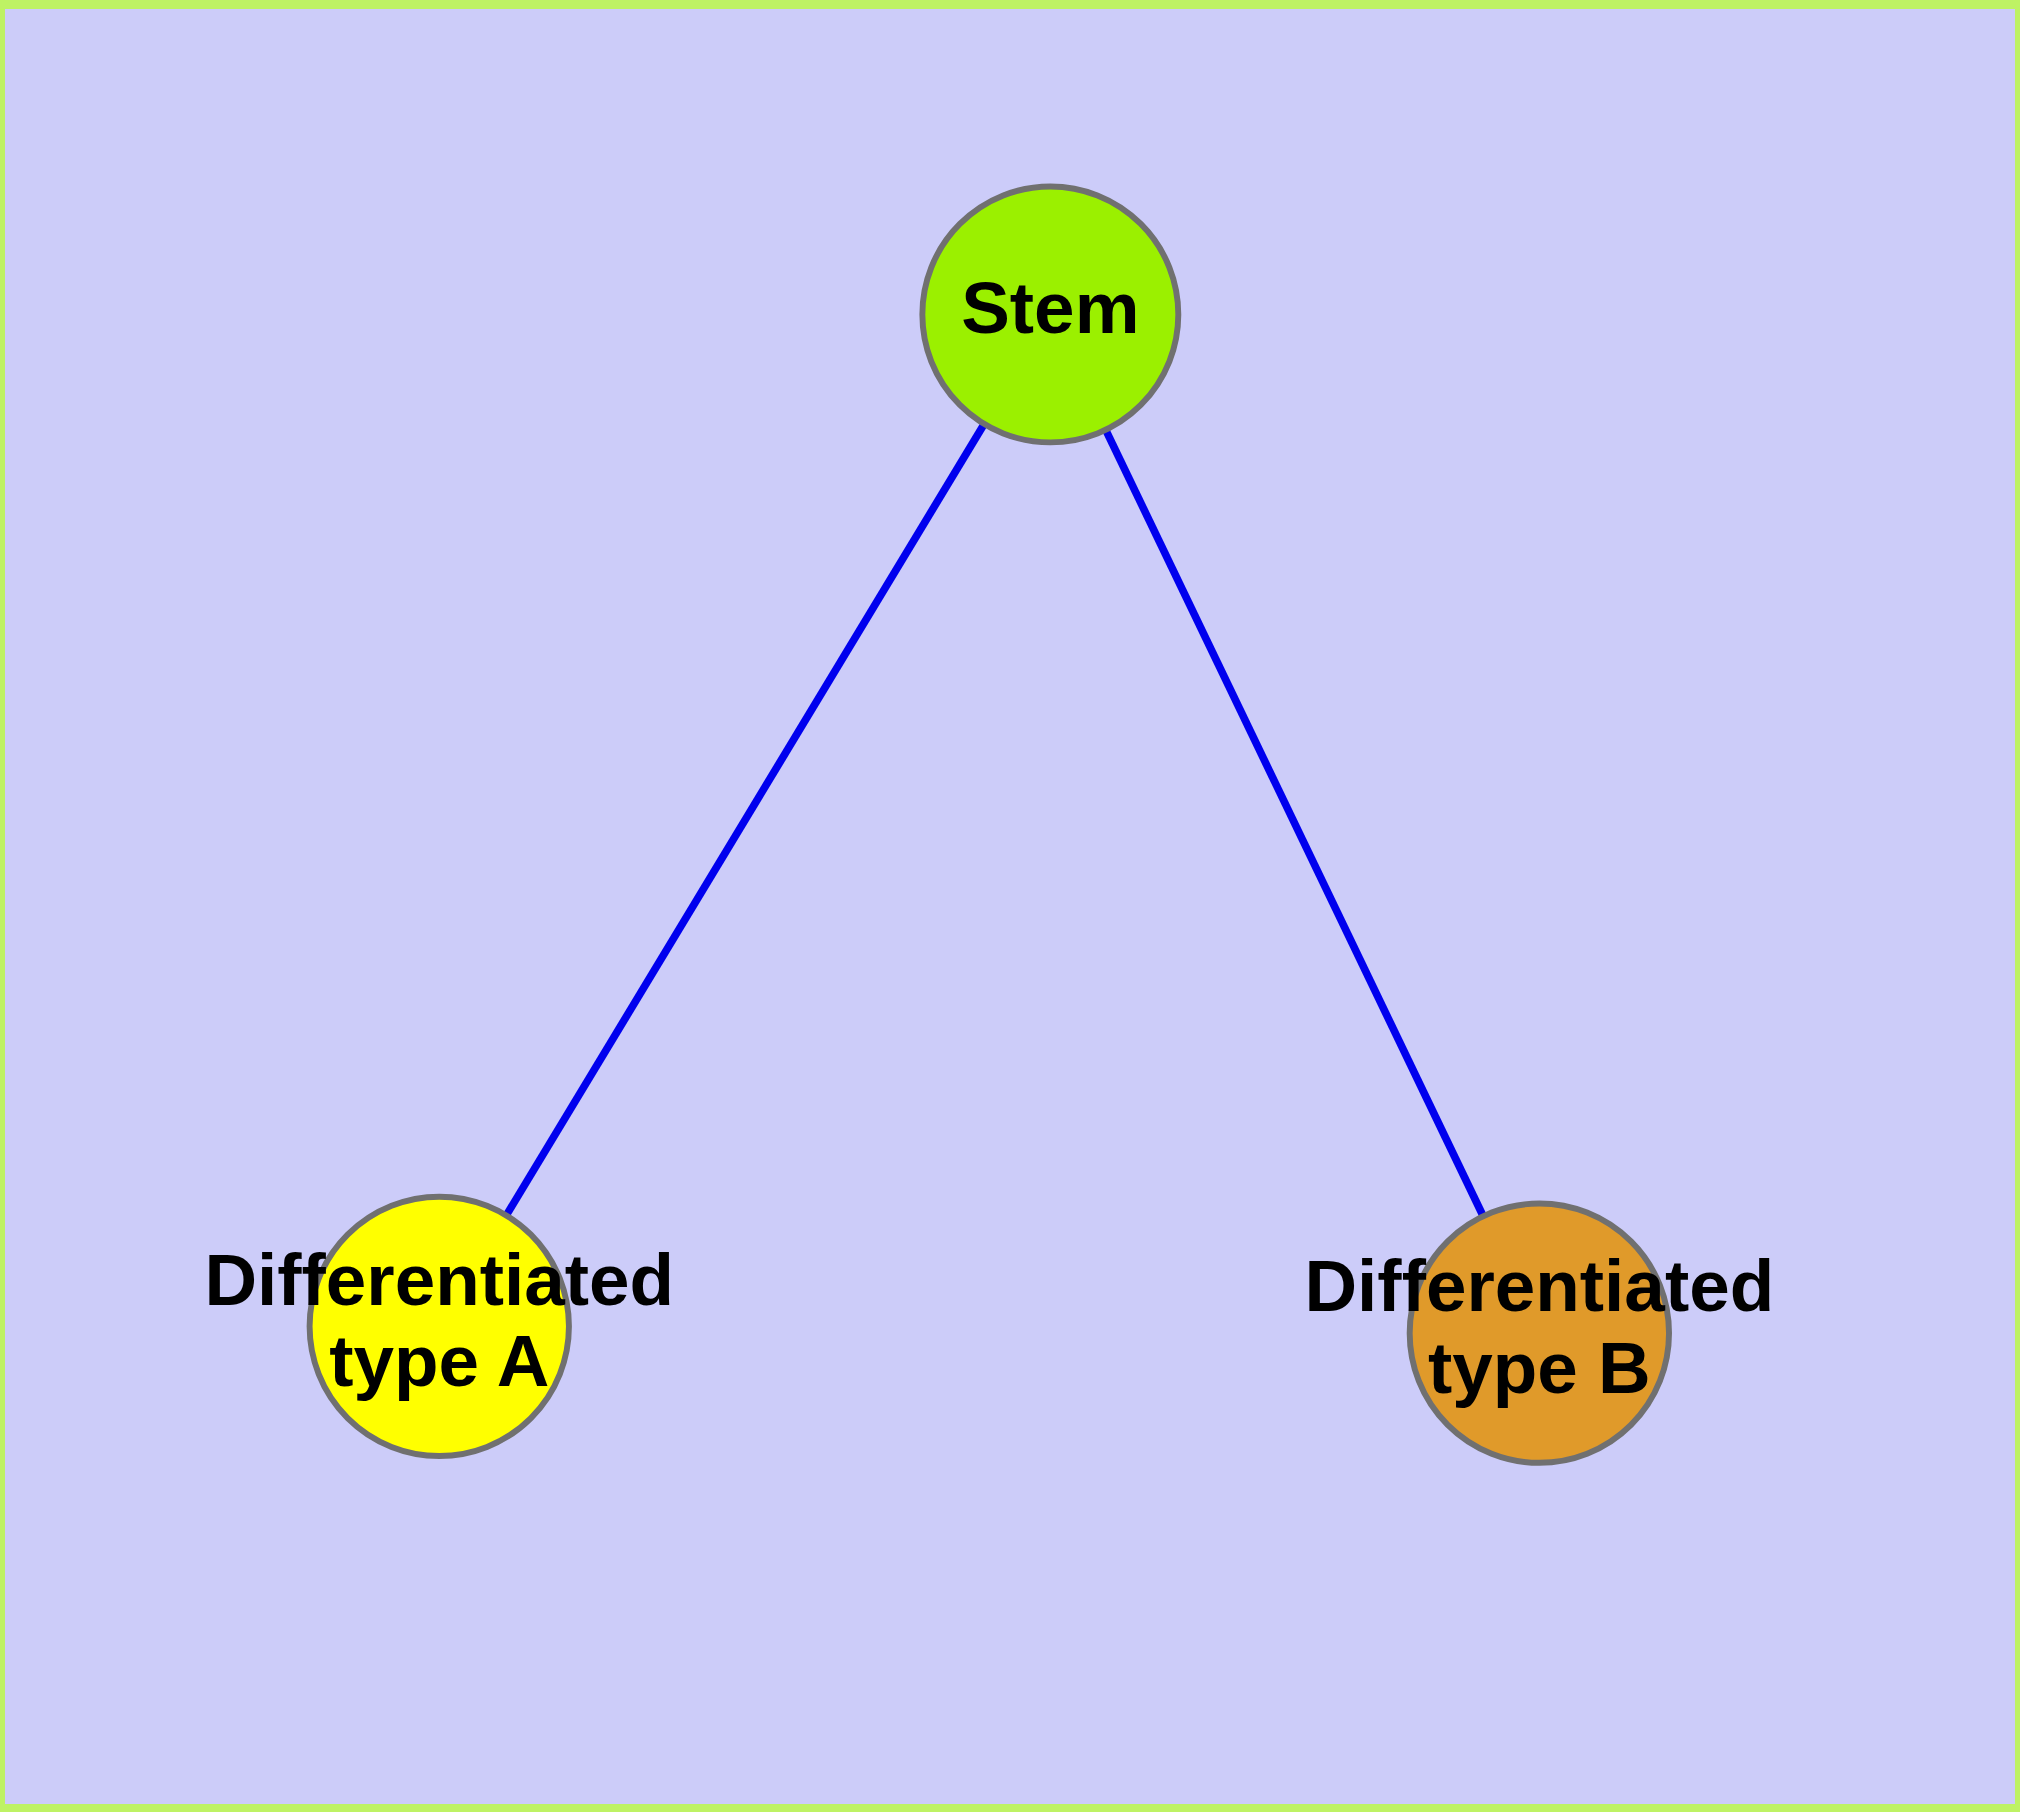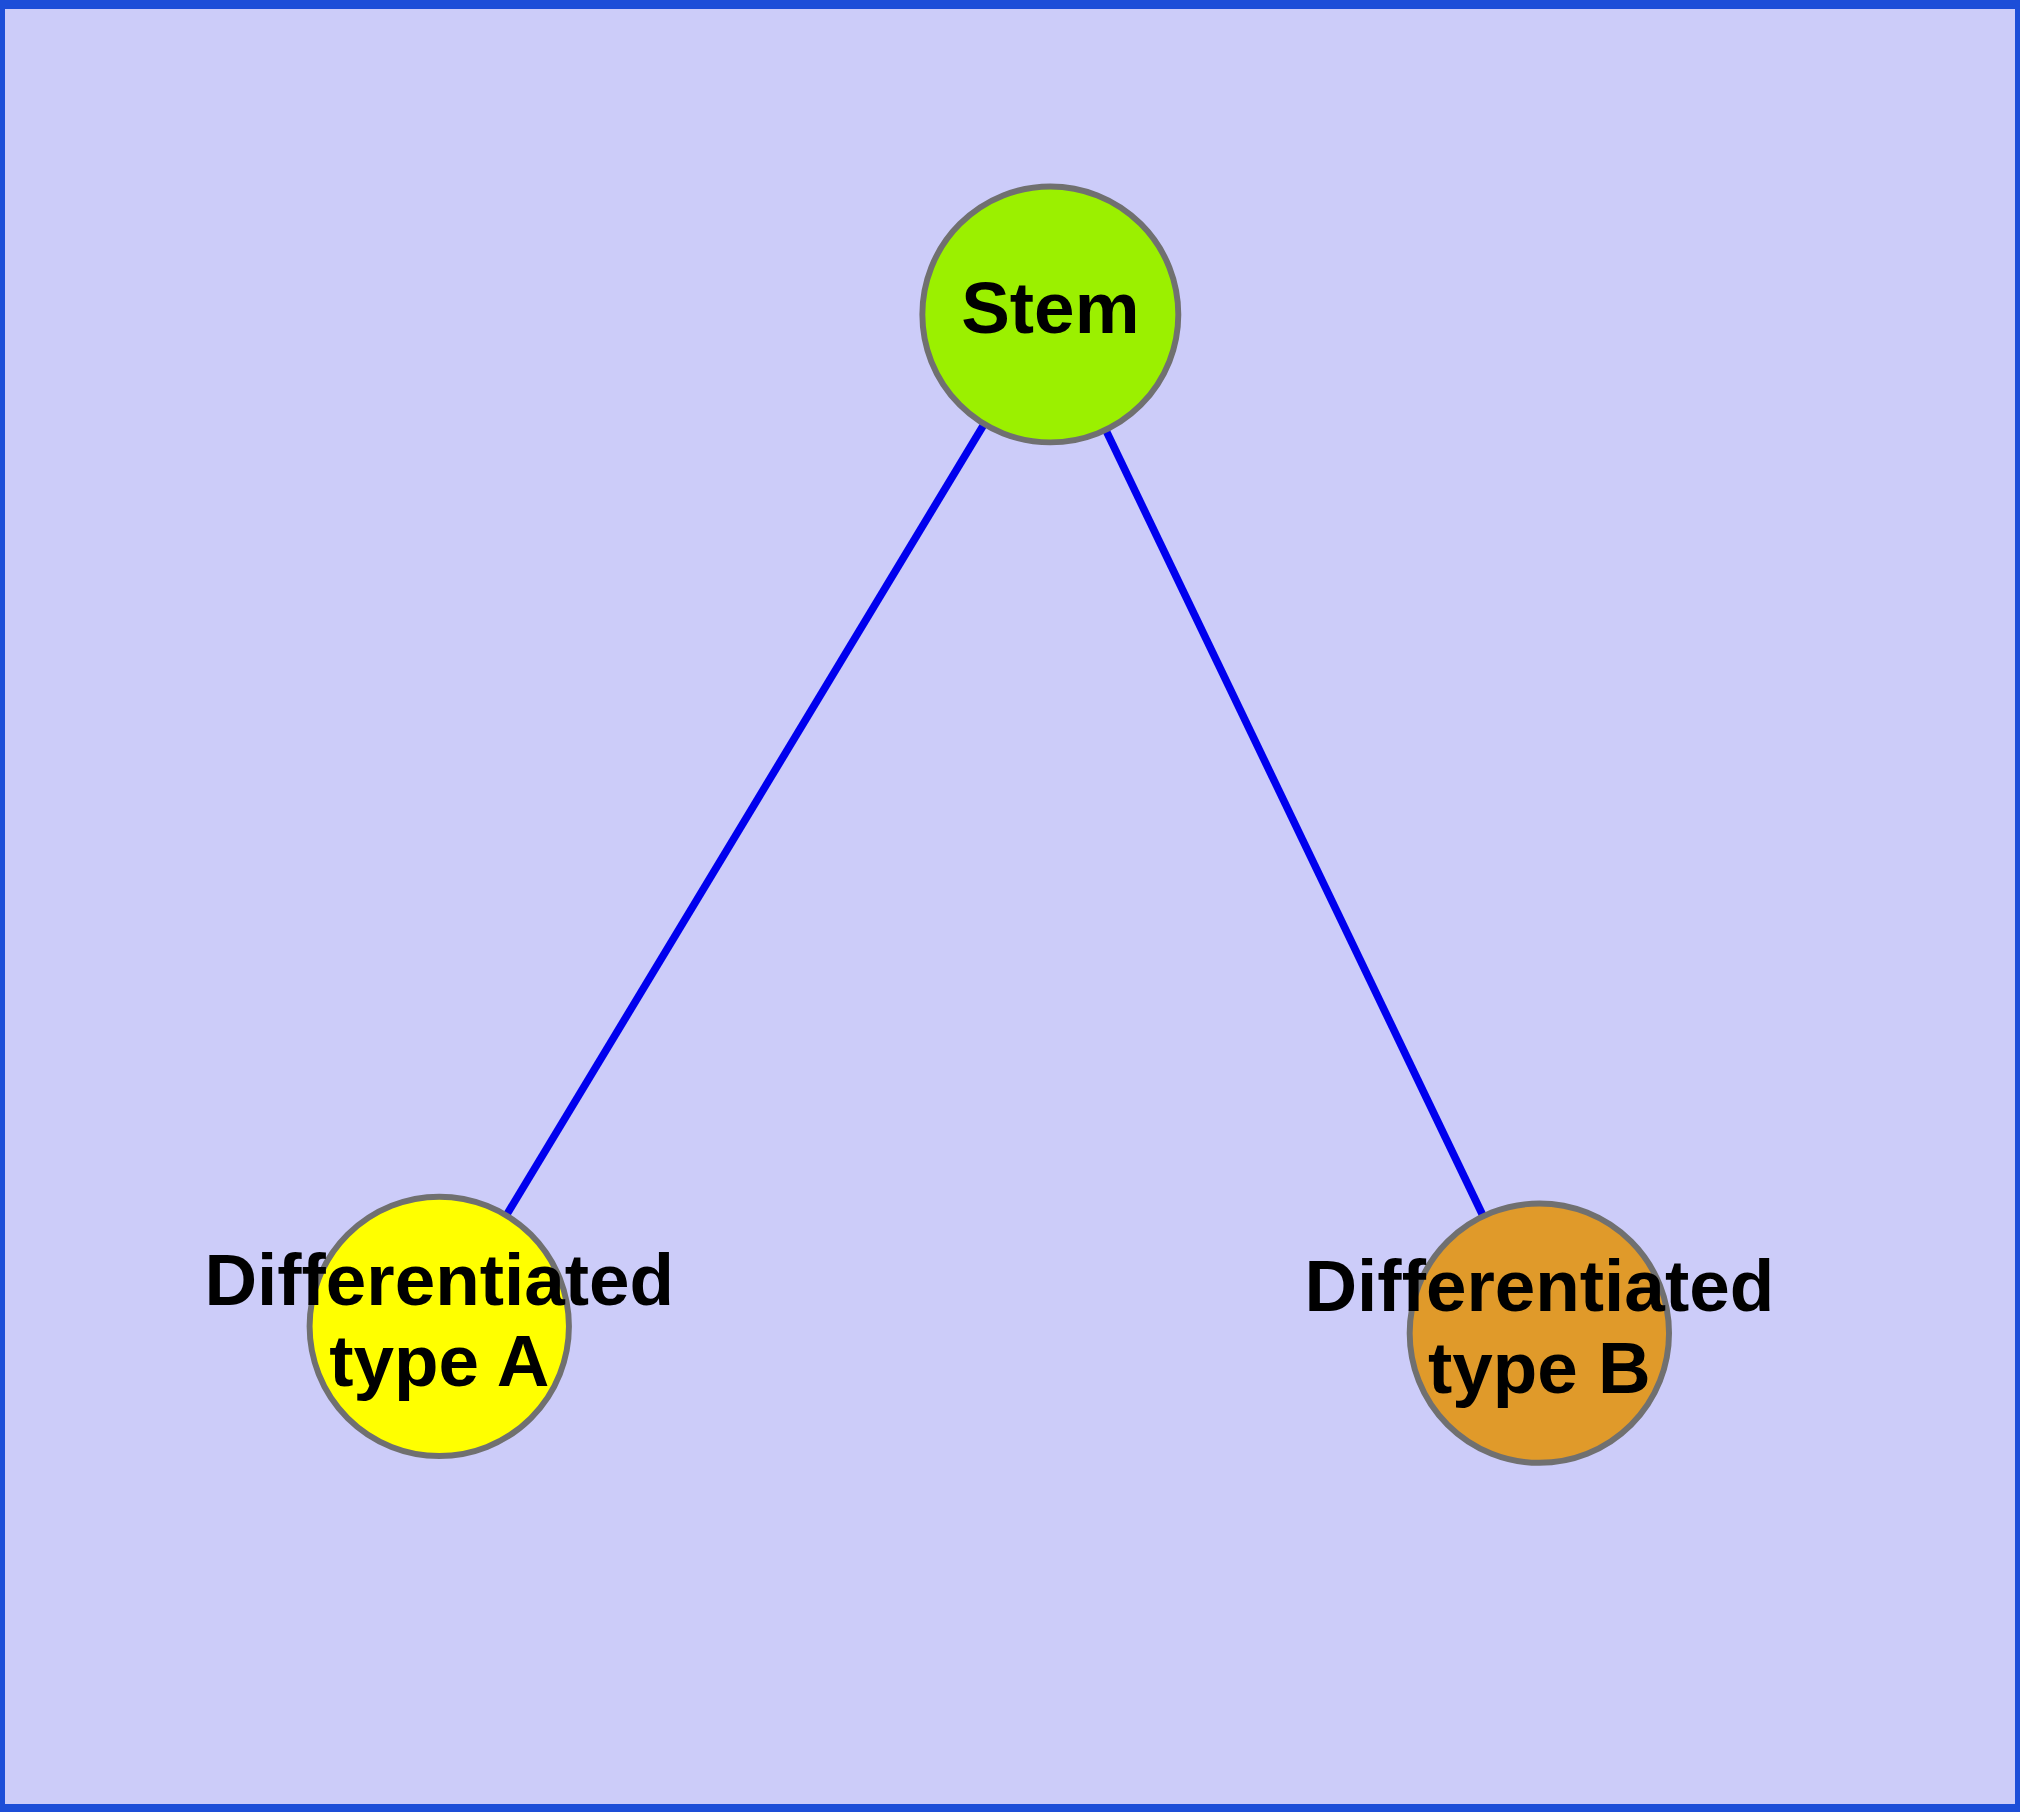--- a/index.html
+++ b/index.html
@@ -34,21 +34,21 @@
   .node-label {
     font-weight: bold;
     fill: #000000;
     text-anchor: middle;
     dominant-baseline: middle;
   }
 </style>
 </head>
 <body>
 
-<div id="canvas" style="width: 2021px; height: 1812px; background: #1d4ed8;">
+<div id="canvas" style="width: 2021px; height: 1812px; background: #bef264;">
   <div id="plot-area" style="background: rgb(204, 204, 249);"></div>
   <svg id="graph-svg" viewBox="0 0 2384 2138" xmlns="http://www.w3.org/2000/svg">
     <g id="edges-layer">
         <line x1="1160.9452815360987" y1="500.2612119915371" x2="597.088555794549" y2="1434.0267189754625" stroke="#0000ee" stroke-width="9"></line>
         <line x1="1304.3460729572885" y1="507.1282143754951" x2="1749.788416142615" y2="1435.0687629175447" stroke="#0000ee" stroke-width="9"></line>
       </g>
     <g id="nodes-layer">
         <circle cx="1239" cy="371" r="151" fill="#9bf000" stroke="#707070" stroke-width="7"></circle>
         <circle cx="518" cy="1565" r="153" fill="#ffff00" stroke="#707070" stroke-width="7"></circle>
         <circle cx="1816" cy="1573" r="153" fill="#e09a2a" stroke="#707070" stroke-width="7"></circle>

